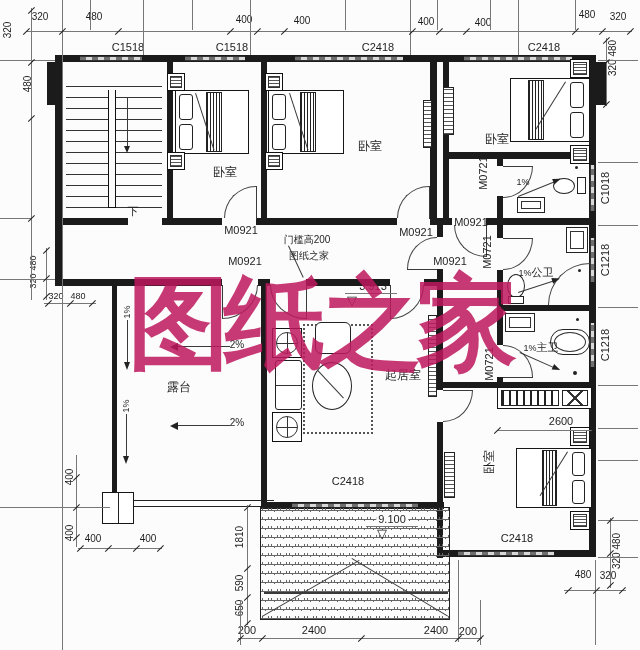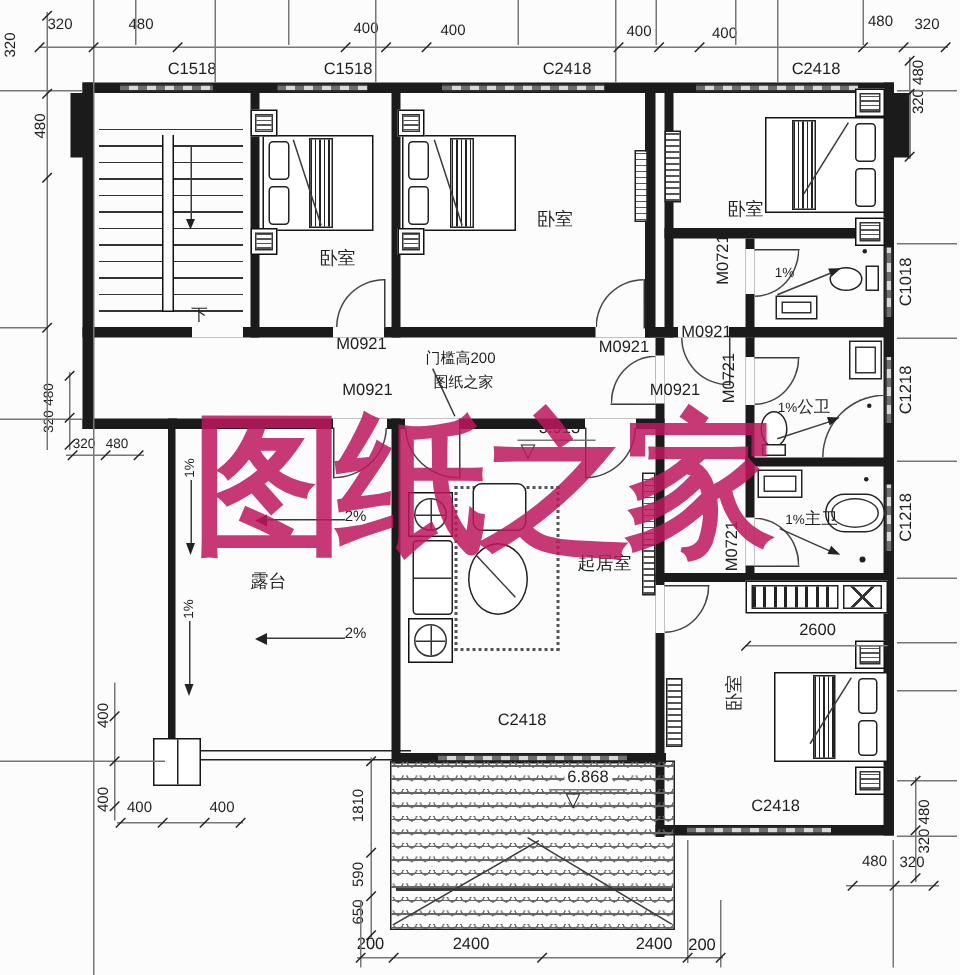--- a/index.html
+++ b/index.html
@@ -279,21 +279,21 @@
   <div class="t f11" style="left:450px;top:261px">M0921</div>
   <div class="vt f11" style="left:483px;top:173px">M0721</div>
   <div class="vt f11" style="left:487px;top:252px">M0721</div>
   <div class="vt f11" style="left:489px;top:364px">M0721</div>
 
   <div class="t" style="left:307px;top:240px">门槛高200</div>
   <div class="t" style="left:309px;top:256px">图纸之家</div>
 
   <div class="t f11" style="left:373px;top:286px">3.913</div>
   <div class="t" style="left:352px;top:300px;font-size:13px">▽</div>
-  <div class="t f11" style="left:392px;top:519px;background:#fcfcfc;padding:0 2px">6.868</div>
+  <div class="t f11" style="left:392px;top:519px;background:#fcfcfc;padding:0 2px">9.100</div>
   <div class="t" style="left:382px;top:533px;font-size:13px">▽</div>
 
   <div class="vt f9" style="left:127px;top:312px">1%</div>
   <div class="vt f9" style="left:126px;top:406px">1%</div>
   <div class="t" style="left:237px;top:345px">2%</div>
   <div class="t" style="left:237px;top:423px">2%</div>
   <div class="t f9" style="left:523px;top:182px">1%</div>
   <div class="t" style="left:536px;top:272px">
     <span class="f9">1%</span><span class="f11">公卫</span>
   </div>
@@ -316,21 +316,21 @@
   <div class="t f11" style="left:314px;top:630px">2400</div>
   <div class="t f11" style="left:436px;top:630px">2400</div>
   <div class="t f11" style="left:468px;top:631px">200</div>
 
   <div class="t" style="left:583px;top:575px">480</div>
   <div class="t" style="left:608px;top:576px">320</div>
   <div class="vt" style="left:617px;top:551px">
     <span>320</span>&nbsp;<span>480</span>
   </div>
 
-  <div class="t f11" style="left:545px;top:421px">2600</div>
+  <div class="t f11" style="left:561px;top:421px">2600</div>
 
   <div id="wm" style="color: #be185d;">图纸之家</div>
 <div class="ln" style="left: 26px; top: 31px; width: 606px; height: 1px; background: rgb(119, 119, 119);"></div>
     <div class="ln" style="left: 31px; top: 8px; width: 1px; height: 292px; background: rgb(119, 119, 119);"></div>
     <div class="ln" style="left: 46px; top: 248px; width: 1px; height: 52px; background: rgb(119, 119, 119);"></div>
     <div class="ln" style="left: 44px; top: 303px; width: 52px; height: 1px; background: rgb(119, 119, 119);"></div>
     <div class="ln" style="left: 76px; top: 455px; width: 1px; height: 92px; background: rgb(119, 119, 119);"></div>
     <div class="ln" style="left: 78px; top: 548px; width: 84px; height: 1px; background: rgb(119, 119, 119);"></div>
     <div class="ln" style="left: 247px; top: 505px; width: 1px; height: 120px; background: rgb(119, 119, 119);"></div>
     <div class="ln" style="left: 238px; top: 638px; width: 244px; height: 1px; background: rgb(119, 119, 119);"></div>

